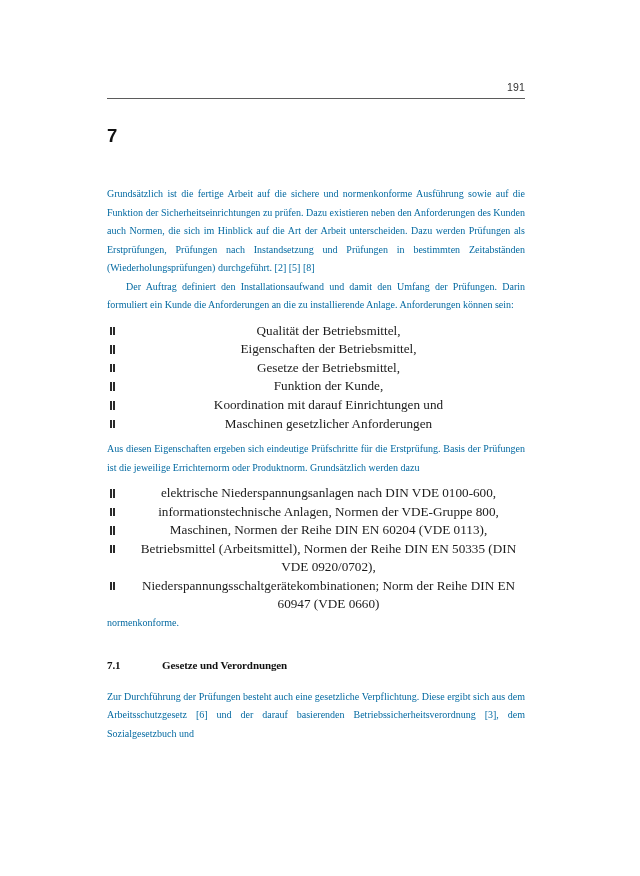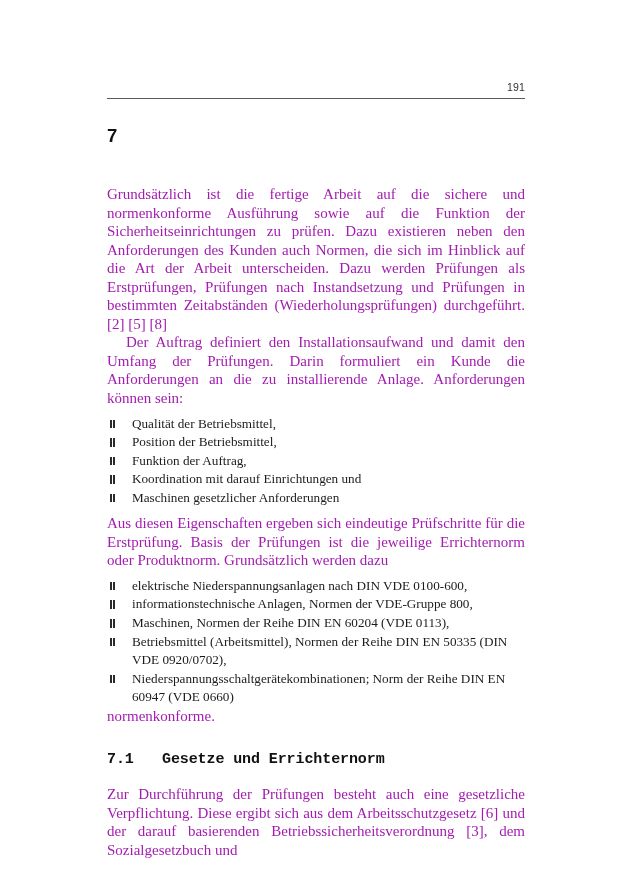--- a/index.html
+++ b/index.html
@@ -68,40 +68,40 @@
   }
   .chapter-heading .num {
     width: 55px;
     flex: 0 0 55px;
   }
 
   
   .section-heading {
     display: flex;
     align-items: flex-end;
-    font-family: Liberation Mono, monospace;
+    font-family: Liberation Serif, serif;
     font-weight: bold;
-    font-size: 15px;
+    font-size: 11px;
     color: #111111;
     letter-spacing: -0.1px;
   }
   .section-heading .num {
     width: 55px;
     flex: 0 0 55px;
   }
 
   
   p.body {
     margin: 0;
-    font-size: 15px;
+    font-size: 10px;
     line-height: 18.55px;
     text-align: justify;
     text-align-last: left;
     hyphens: manual;
-    color: #a21caf;
+    color: #0369a1;
     font-family: Liberation Serif, serif;
   }
   p.body.indent {
     text-indent: 19px;
   }
   p.body.last-justify {
     text-align: justify;
   }
 
   
@@ -109,21 +109,21 @@
     margin: 0;
     padding: 0;
     list-style: none;
   }
   ul.bullets li {
     position: relative;
     padding-left: 25px;
     font-size: 13.2px;
     line-height: 18.55px;
     color: #1b1b1b;
-    text-align: left;
+    text-align: center;
   }
   ul.bullets li .marker {
     position: absolute;
     left: 2px;
     top: 0;
     width: 9px;
     height: 18.55px;
     display: block;
   }
   ul.bullets li .marker::before,
@@ -160,23 +160,23 @@
     <div style="height:38px"></div>
 
     <p class="body">Grundsätzlich ist die fertige Arbeit auf die sichere und normenkonforme Ausführung sowie auf die Funktion der Sicherheitseinrichtungen zu prüfen. Dazu existieren neben den Anforderungen des Kunden auch Normen, die sich im Hinblick auf die Art der Arbeit unterscheiden. Dazu werden Prüfungen als Erstprüfungen, Prüfungen nach Instandsetzung und Prüfungen in bestimmten Zeitabständen (Wiederholungsprüfungen) durchgeführt. [2] [5] [8]</p>
 
     <p class="body indent">Der Auftrag definiert den Installationsaufwand und damit den Umfang der Prüfungen. Darin formuliert ein Kunde die Anforderungen an die zu installierende Anlage. Anforderungen können sein:</p>
 
     <div class="gap-sm"></div>
 
     <ul class="bullets">
       <li><span class="marker"></span><span>Qualität der Betriebsmittel,</span></li>
-      <li><span class="marker"></span></li>
-      <li><span class="marker"></span><span>Position der Betriebsmittel,</span></li>
-      <li><span class="marker"></span><span>Funktion der Auftrag,</span></li>
+      <li><span class="marker"></span><span>Eigenschaften der Betriebsmittel,</span></li>
+      <li><span class="marker"></span><span>Gesetze der Betriebsmittel,</span></li>
+      <li><span class="marker"></span><span>Funktion der Kunde,</span></li>
       <li><span class="marker"></span><span>Koordination mit darauf Einrichtungen und</span></li>
       <li><span class="marker"></span><span>Maschinen gesetzlicher Anforderungen</span></li>
     </ul>
 
     <div class="gap-sm"></div>
 
     <p class="body">Aus diesen Eigenschaften ergeben sich eindeutige Prüfschritte für die Erstprüfung. Basis der Prüfungen ist die jeweilige Errichternorm oder Produktnorm. Grundsätzlich werden dazu</p>
 
     <div class="gap-sm"></div>
 
@@ -187,21 +187,21 @@
       <li><span class="marker"></span><span>Betriebsmittel (Arbeitsmittel), Normen der Reihe DIN EN 50335 (DIN VDE 0920/0702),</span></li>
       <li><span class="marker"></span><span>Niederspannungsschaltgerätekombinationen; Norm der Reihe DIN EN 60947 (VDE 0660)</span></li>
     </ul>
 
     <p class="body">normenkonforme.</p>
 
     <div class="gap-heading-top"></div>
 
     <div class="section-heading">
       <span class="num">7.1</span>
-      <span class="txt">Gesetze und Errichternorm</span>
+      <span class="txt">Gesetze und Verordnungen</span>
     </div>
 
     <div class="gap-heading-bottom"></div>
 
     <p class="body last-justify">Zur Durchführung der Prüfungen besteht auch eine gesetzliche Verpflichtung. Diese ergibt sich aus dem Arbeitsschutzgesetz [6] und der darauf basierenden Betriebssicherheitsverordnung [3], dem Sozialgesetzbuch und</p>
 
   </div>
 </div>
 
 </body></html>

